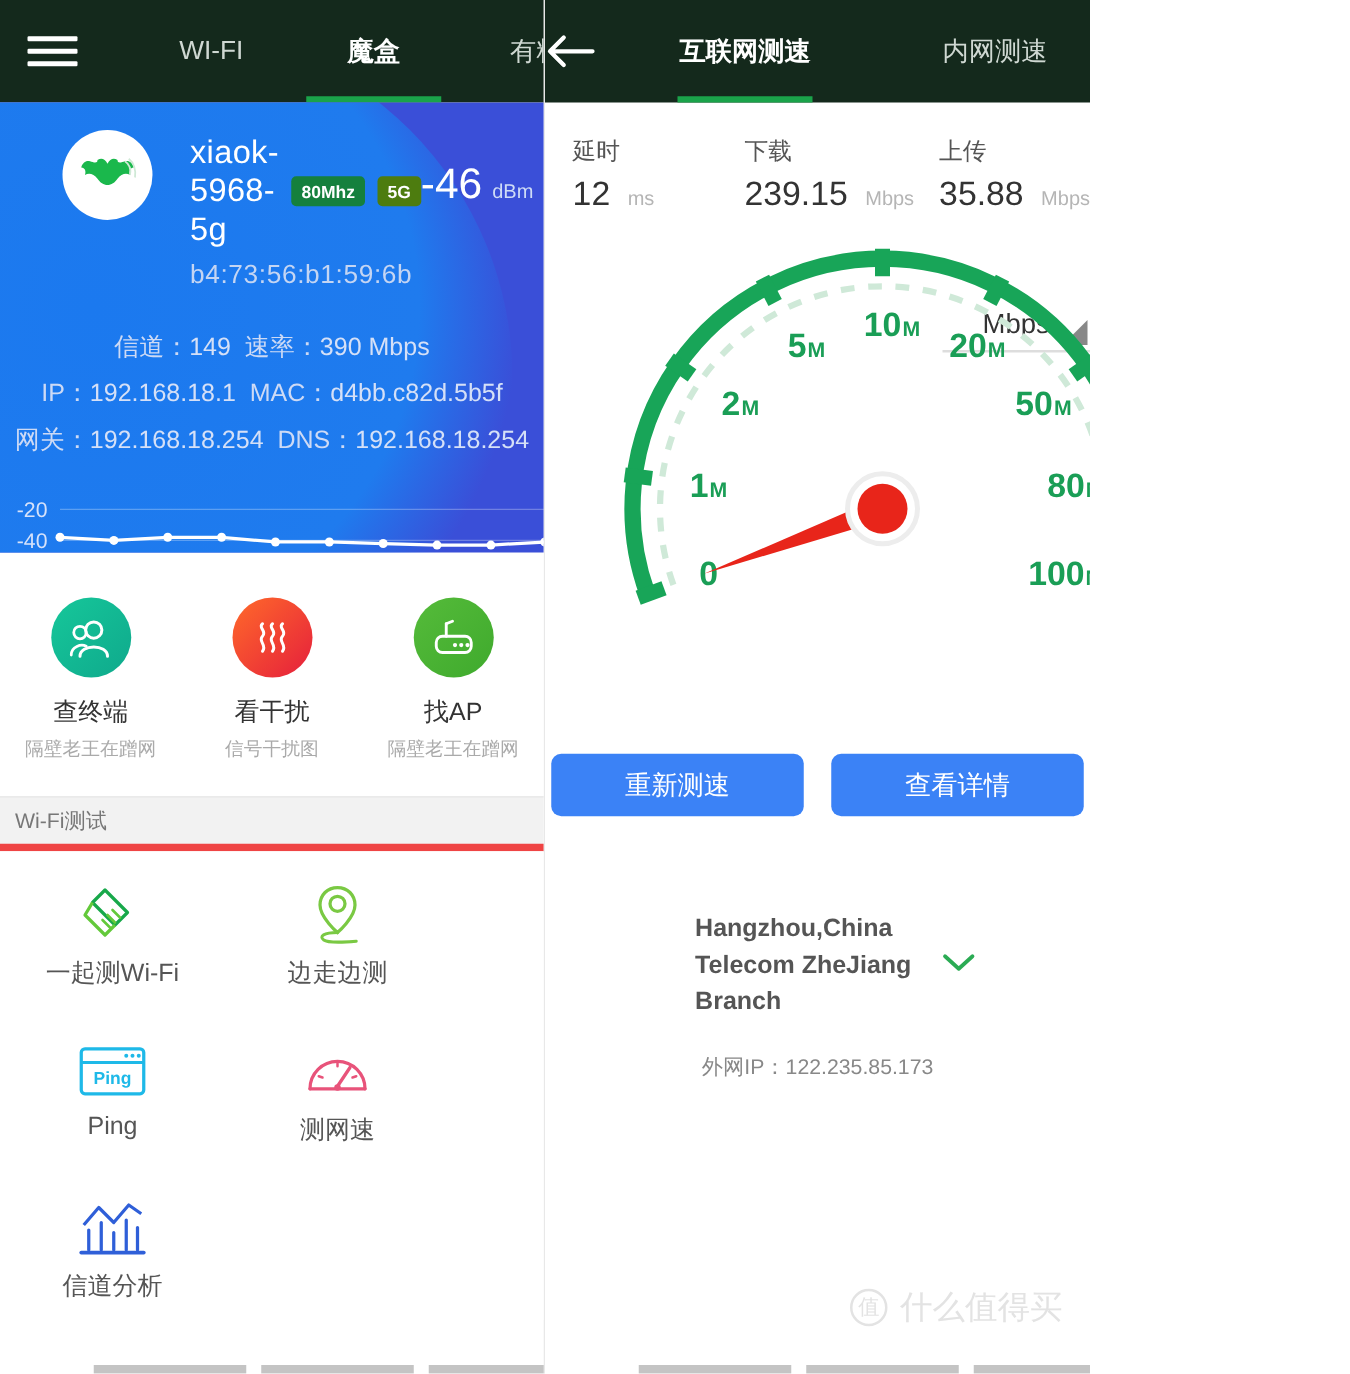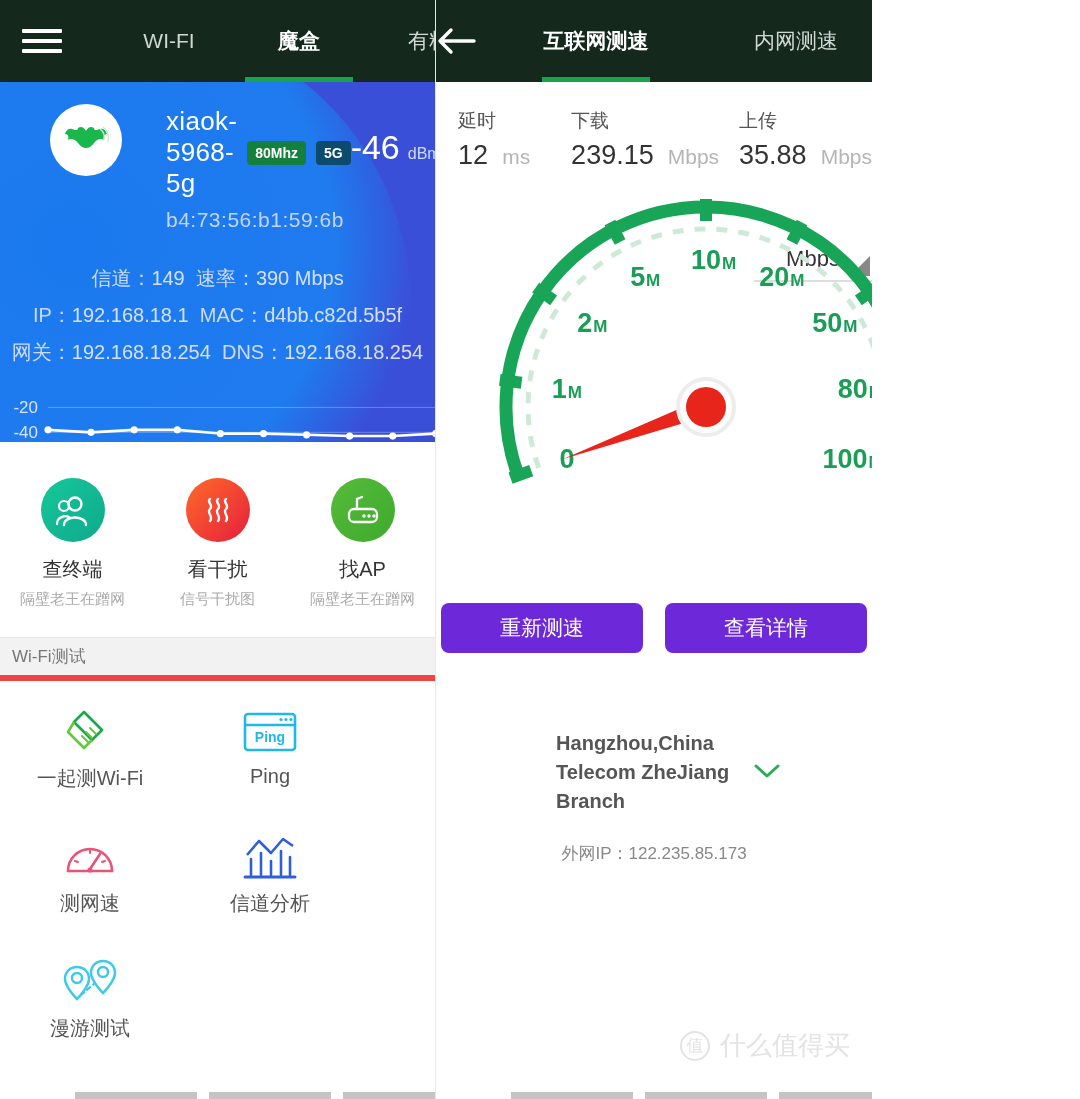--- a/index.html
+++ b/index.html
@@ -57,26 +57,26 @@
     width: 560px; height: 560px; border-radius:50%;
     background: radial-gradient(circle at 40% 40%, #1b79ef 0%, #1f7bee 55%, rgba(58,79,216,0) 72%);
   }
   .hero-inner { position:relative; z-index:2; }
   .hero-top { display:flex; align-items:flex-start; padding: 22px 0 0 50px; }
   .avatar {
     width: 72px; height: 72px; border-radius: 50%;
     background: #ffffff; display:flex; align-items:center; justify-content:center;
     flex-shrink: 0;
   }
-  .hero-idblock { margin-left: 44px; padding-top: 2px;}
+  .hero-idblock { margin-left: 30px; padding-top: 2px;}
   .ssid-row { display:flex; align-items:center; gap: 10px; }
   .ssid { font-size: 26px; color:#ffffff; letter-spacing:0.3px; }
   .badge { font-size: 14px; color:#fff; padding: 4px 8px; border-radius:4px; font-weight:bold; }
   .badge-bw { background:#15803d; }
-  .badge-band { background:#0c4a6e; }
+  .badge-band { background:#4d7c0f; }
   .bssid { font-size: 21px; color:#c4d5f3; margin-top: 9px; letter-spacing: 0.5px;}
   .rssi-wrap { margin-left:auto; display:flex; align-items:baseline; padding-right: 40px; padding-top: 24px;}
   .rssi { font-size: 34px; color:#ffffff; }
   .rssi-unit { font-size: 16px; color:#cfdcf6; margin-left: 8px;}
   .hero-meta { text-align:center; margin-top: 28px; line-height: 1.85; }
   .hero-meta div { font-size: 20px; color:#d5e0f7; }
   .hero-meta .k { color:#cddaf5; }
 
   
   .chart { position:relative; height: 150px; margin-top: 16px; }
@@ -105,41 +105,41 @@
   .tool-label { margin-top: 4px; font-size: 20px; color:#555; }
   .tool-ico { height: 58px; display:flex; align-items:center; justify-content:center; }
 
   
   .stats { display:flex; padding: 26px 0 0 0; }
   .stat { flex:1; padding-left: 20px; }
   .stat:first-child { padding-left: 22px; }
   .stat-label { font-size: 19px; color:#555; }
   .stat-row { display:flex; align-items:baseline; margin-top: 6px; }
   .stat-value { font-size: 27px; color:#333; }
-  .stat-unit { font-size: 21px; color:#b5b5b5; margin-left: 14px; }
+  .stat-unit { font-size: 16px; color:#b5b5b5; margin-left: 14px; }
 
   .unit-select {
     position:absolute; right: 0px; top: 238px;
     width: 118px; height: 44px;
     display:flex; align-items:center; justify-content:center;
     font-size: 22px; color:#333;
     border-bottom: 2px solid #ddd;
     cursor:pointer;
   }
   .unit-corner {
     position:absolute; right:2px; bottom:4px;
     width:0; height:0; border-style:solid;
     border-width: 0 0 20px 20px; border-color: transparent transparent #888 transparent;
   }
 
   .gauge-wrap { position:relative; width:540px; height: 400px; margin-top: 4px; }
   .actions { display:flex; justify-content:center; gap: 22px; margin-top: 28px; }
   .btn {
     width: 202px; height: 50px; border-radius: 8px;
-    background:#6d28d9; color:#fff; font-size:21px;
+    background:#3b82f6; color:#fff; font-size:21px;
     display:flex; align-items:center; justify-content:center;
     border:none; cursor:pointer;
     font-family: "Liberation Sans", sans-serif;
   }
   .isp {
     margin-top: 76px; display:flex; align-items:center; justify-content:center;
     padding: 0 90px 0 120px; gap: 22px;
   }
   .isp-name { font-size:20px; color:#555; line-height:1.45; max-width: 310px; font-weight: bold; }
   .wanip { text-align:center; margin-top: 26px; font-size: 17px; color:#888; }
@@ -300,20 +300,30 @@
           <svg width="56" height="52" viewBox="0 0 56 52">
             <path d="M22 6 L40 24 L30 34 L12 16 Z" fill="none" stroke="#17a84a" stroke-width="2.6" stroke-linejoin="round"></path>
             <path d="M30 34 L22 42 L6 26 L12 16" fill="none" stroke="#63c93a" stroke-width="2.6" stroke-linejoin="round"></path>
             <path d="M20 30 L26 36 M24 26 L30 32 M28 22 L34 28" stroke="#63c93a" stroke-width="2.1" stroke-linecap="round"></path>
           </svg>
         </div>
         <div class="tool-label">一起测Wi-Fi</div>
       </div>
       <div class="tool">
         <div class="tool-ico">
+          <svg width="50" height="52" viewBox="0 0 50 52">
+            <path d="M25 4 C17 4 11 10 11 18 C11 28 25 40 25 40 C25 40 39 28 39 18 C39 10 33 4 25 4 Z" fill="none" stroke="#7ac943" stroke-width="2.6"></path>
+            <circle cx="25" cy="17" r="6" fill="none" stroke="#7ac943" stroke-width="2.6"></circle>
+            <path d="M25 40 C14 40 10 43 14 46 C18 49 40 47 40 47" fill="none" stroke="#7ac943" stroke-width="2.4" stroke-linecap="round"></path>
+          </svg>
+        </div>
+        <div class="tool-label">边走边测</div>
+      </div>
+      <div class="tool">
+        <div class="tool-ico">
           <svg width="58" height="48" viewBox="0 0 58 48">
             <rect x="4" y="6" width="50" height="36" rx="3" fill="none" stroke="#1eb9e8" stroke-width="2.6"></rect>
             <path d="M4 17 L54 17" stroke="#1eb9e8" stroke-width="2.4"></path>
             <circle cx="40" cy="11.5" r="1.6" fill="#1eb9e8"></circle>
             <circle cx="45" cy="11.5" r="1.6" fill="#1eb9e8"></circle>
             <circle cx="50" cy="11.5" r="1.6" fill="#1eb9e8"></circle>
             <text x="29" y="34" text-anchor="middle" font-family="Liberation Sans, sans-serif" font-size="14" font-weight="bold" fill="#1eb9e8">Ping</text>
           </svg>
         </div>
         <div class="tool-label">Ping</div>
@@ -332,32 +342,20 @@
       </div>
       <div class="tool">
         <div class="tool-ico">
           <svg width="56" height="48" viewBox="0 0 56 48">
             <path d="M5 22 L17 8 L29 20 L41 6 L51 13" fill="none" stroke="#2f5fd8" stroke-width="2.6" stroke-linejoin="round"></path>
             <path d="M9 42 L9 26 M19 42 L19 20 M29 42 L29 28 M39 42 L39 18 M48 42 L48 24" stroke="#2f5fd8" stroke-width="2.6" stroke-linecap="round"></path>
             <path d="M3 44 L53 44" stroke="#2f5fd8" stroke-width="3" stroke-linecap="round"></path>
           </svg>
         </div>
         <div class="tool-label">信道分析</div>
-      </div>
-      <div class="tool">
-        <div class="tool-ico">
-          <svg width="58" height="50" viewBox="0 0 58 50">
-            <path d="M16 10 C9 10 4 15 4 22 C4 30 16 42 16 42 C16 42 28 30 28 22 C28 15 23 10 16 10 Z" fill="none" stroke="#3fc9e8" stroke-width="2.5"></path>
-            <circle cx="16" cy="21" r="5" fill="none" stroke="#3fc9e8" stroke-width="2.5"></circle>
-            <path d="M42 4 C35 4 30 9 30 16 C30 24 42 36 42 36 C42 36 54 24 54 16 C54 9 49 4 42 4 Z" fill="none" stroke="#3fc9e8" stroke-width="2.5"></path>
-            <circle cx="42" cy="15" r="5" fill="none" stroke="#3fc9e8" stroke-width="2.5"></circle>
-            <path d="M20 38 L34 26" stroke="#3fc9e8" stroke-width="2.2" stroke-dasharray="4 4" stroke-linecap="round"></path>
-          </svg>
-        </div>
-        <div class="tool-label">漫游测试</div>
       </div>
       <div class="tool">
         
         
       </div>
     </div>
 
     <div class="navbar-bottom">
       <i></i>
       <i></i>

